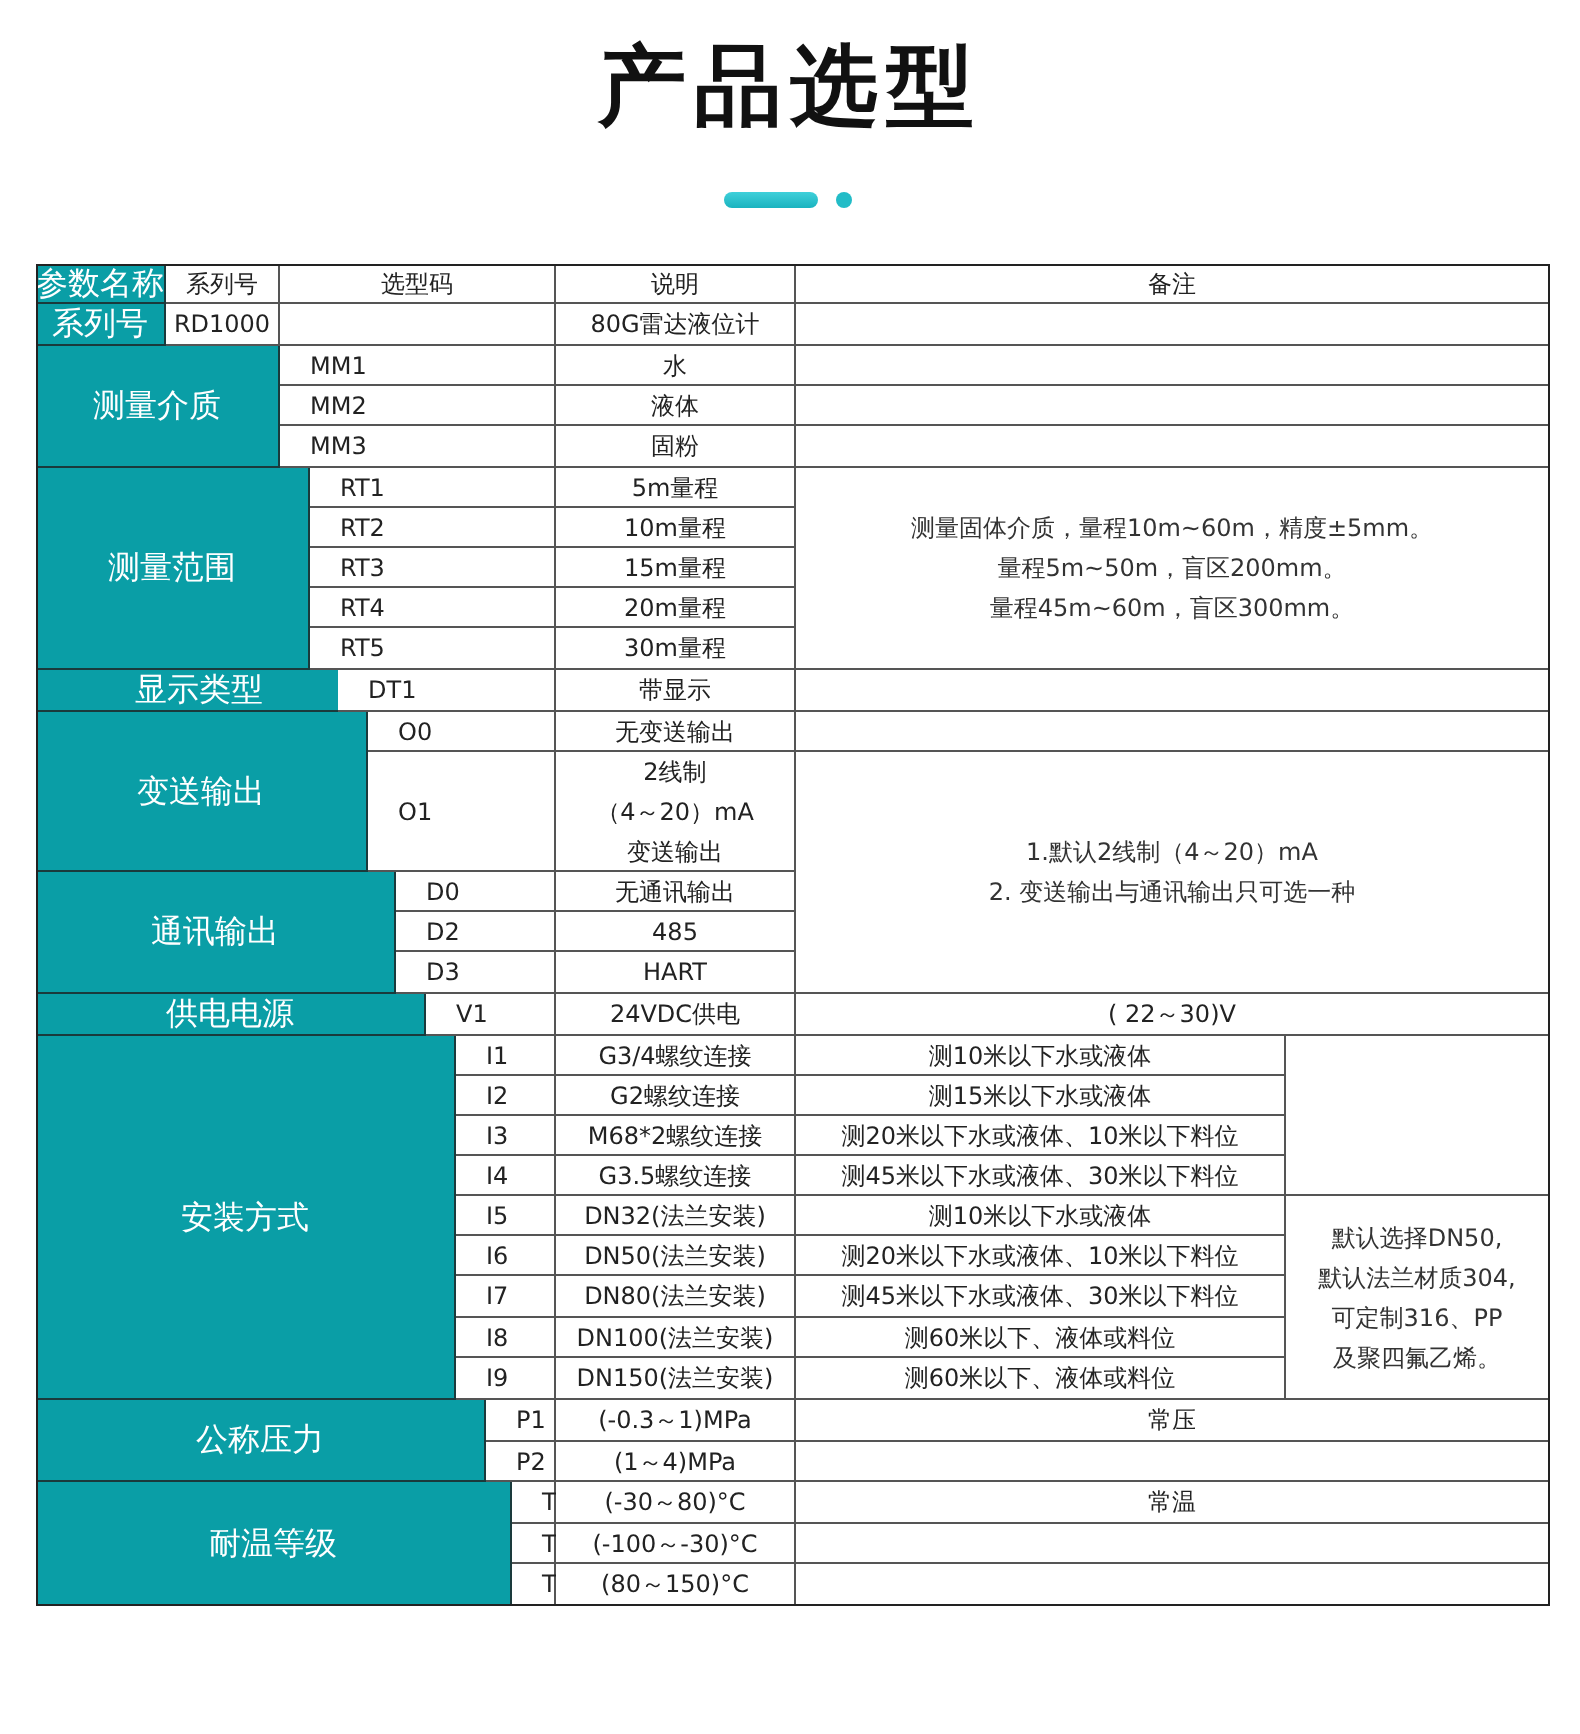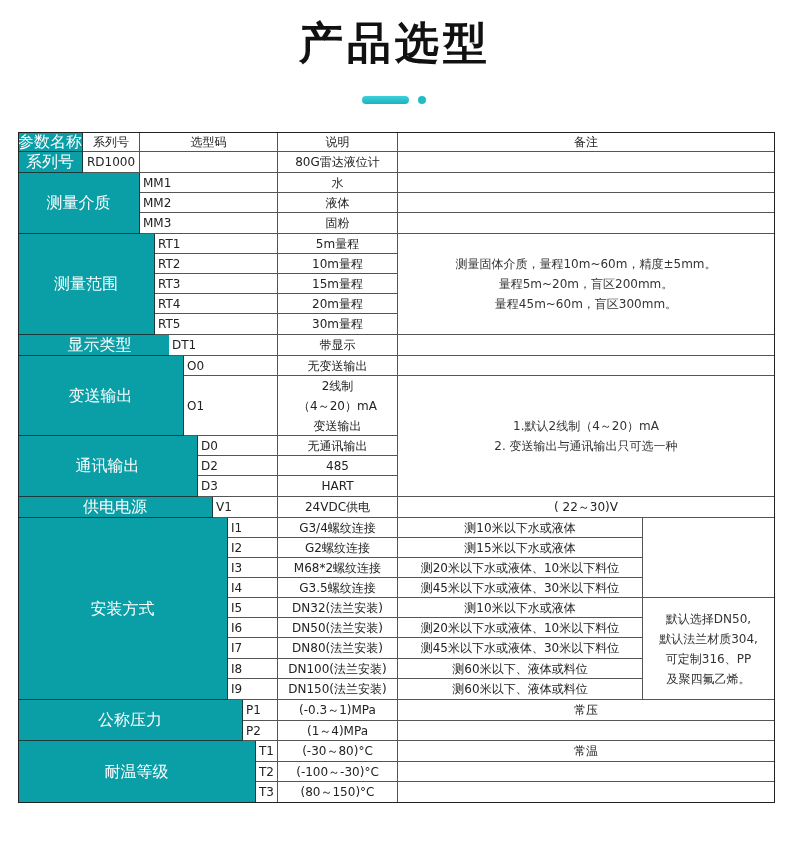--- a/index.html
+++ b/index.html
@@ -2,21 +2,21 @@
 <html><head>
 <meta charset="utf-8">
 <style>
   html,body{margin:0;padding:0;background:#ffffff;}
   body{width:790px;height:867px;position:relative;overflow:hidden;font-family:"DejaVu Sans","Liberation Sans",sans-serif;color:#222;}
   .title{position:absolute;left:0;top:14px;width:790px;text-align:center;font-size:44px;font-weight:bold;letter-spacing:4px;color:#111;font-family:"DejaVu Sans",sans-serif;}
   .bar{position:absolute;left:362px;top:96px;width:47px;height:8px;border-radius:4px;background:linear-gradient(#3fd0da,#1ab3bf);}
   .dot{position:absolute;left:418px;top:96px;width:8px;height:8px;border-radius:50%;background:#22bcc7;}
   .c{position:absolute;box-sizing:border-box;display:flex;align-items:center;justify-content:center;text-align:center;font-size:12px;line-height:20px;white-space:nowrap;border-right:1px solid #555;border-bottom:1px solid #555;background:#fff;}
   .t{background:#0a9ea6;color:#fff;font-size:16px;border-right:1px solid #1a3a3c;border-bottom:1px solid #1a3a3c;}
-  .l{justify-content:flex-start;padding-left:3px;}
+  .l{justify-content:flex-start;padding-left:15px;}
   .frame{position:absolute;left:18px;top:132px;width:757px;height:671px;box-sizing:border-box;border:1.5px solid #222;pointer-events:none;}
   .multi{white-space:normal;flex-direction:column;line-height:20px;}
 </style>
 </head>
 <body>
 
 <div class="title">产品选型</div>
 <div class="bar"></div>
 <div class="dot"></div>
 
@@ -51,21 +51,21 @@
   <div class="c l" style="left:155px;top:254px;width:123px;height:20px;">RT2</div>
   <div class="c" style="left:278px;top:254px;width:120px;height:20px;">10m量程</div>
   <div class="c l" style="left:155px;top:274px;width:123px;height:20px;">RT3</div>
   <div class="c" style="left:278px;top:274px;width:120px;height:20px;">15m量程</div>
   <div class="c l" style="left:155px;top:294px;width:123px;height:20px;">RT4</div>
   <div class="c" style="left:278px;top:294px;width:120px;height:20px;">20m量程</div>
   <div class="c l" style="left:155px;top:314px;width:123px;height:21px;">RT5</div>
   <div class="c" style="left:278px;top:314px;width:120px;height:21px;">30m量程</div>
   <div class="c multi" style="left:398px;top:234px;width:377px;height:101px;color:#333;">
     <span>测量固体介质，量程10m~60m，精度±5mm。</span>
-    <span>量程5m~20m，盲区200mm。</span>
+    <span>量程5m~50m，盲区200mm。</span>
     <span>量程45m~60m，盲区300mm。</span>
   </div>
 
   <div class="c t" style="left:18px;top:335px;width:164px;height:21px;">显示类型</div>
   <div class="c l" style="left:169px;top:335px;width:109px;height:21px;">DT1</div>
   <div class="c" style="left:278px;top:335px;width:120px;height:21px;">带显示</div>
   <div class="c" style="left:398px;top:335px;width:377px;height:21px;"></div>
 
   <div class="c t" style="left:18px;top:356px;width:166px;height:80px;">变送输出</div>
   <div class="c l" style="left:184px;top:356px;width:94px;height:20px;">O0</div>

